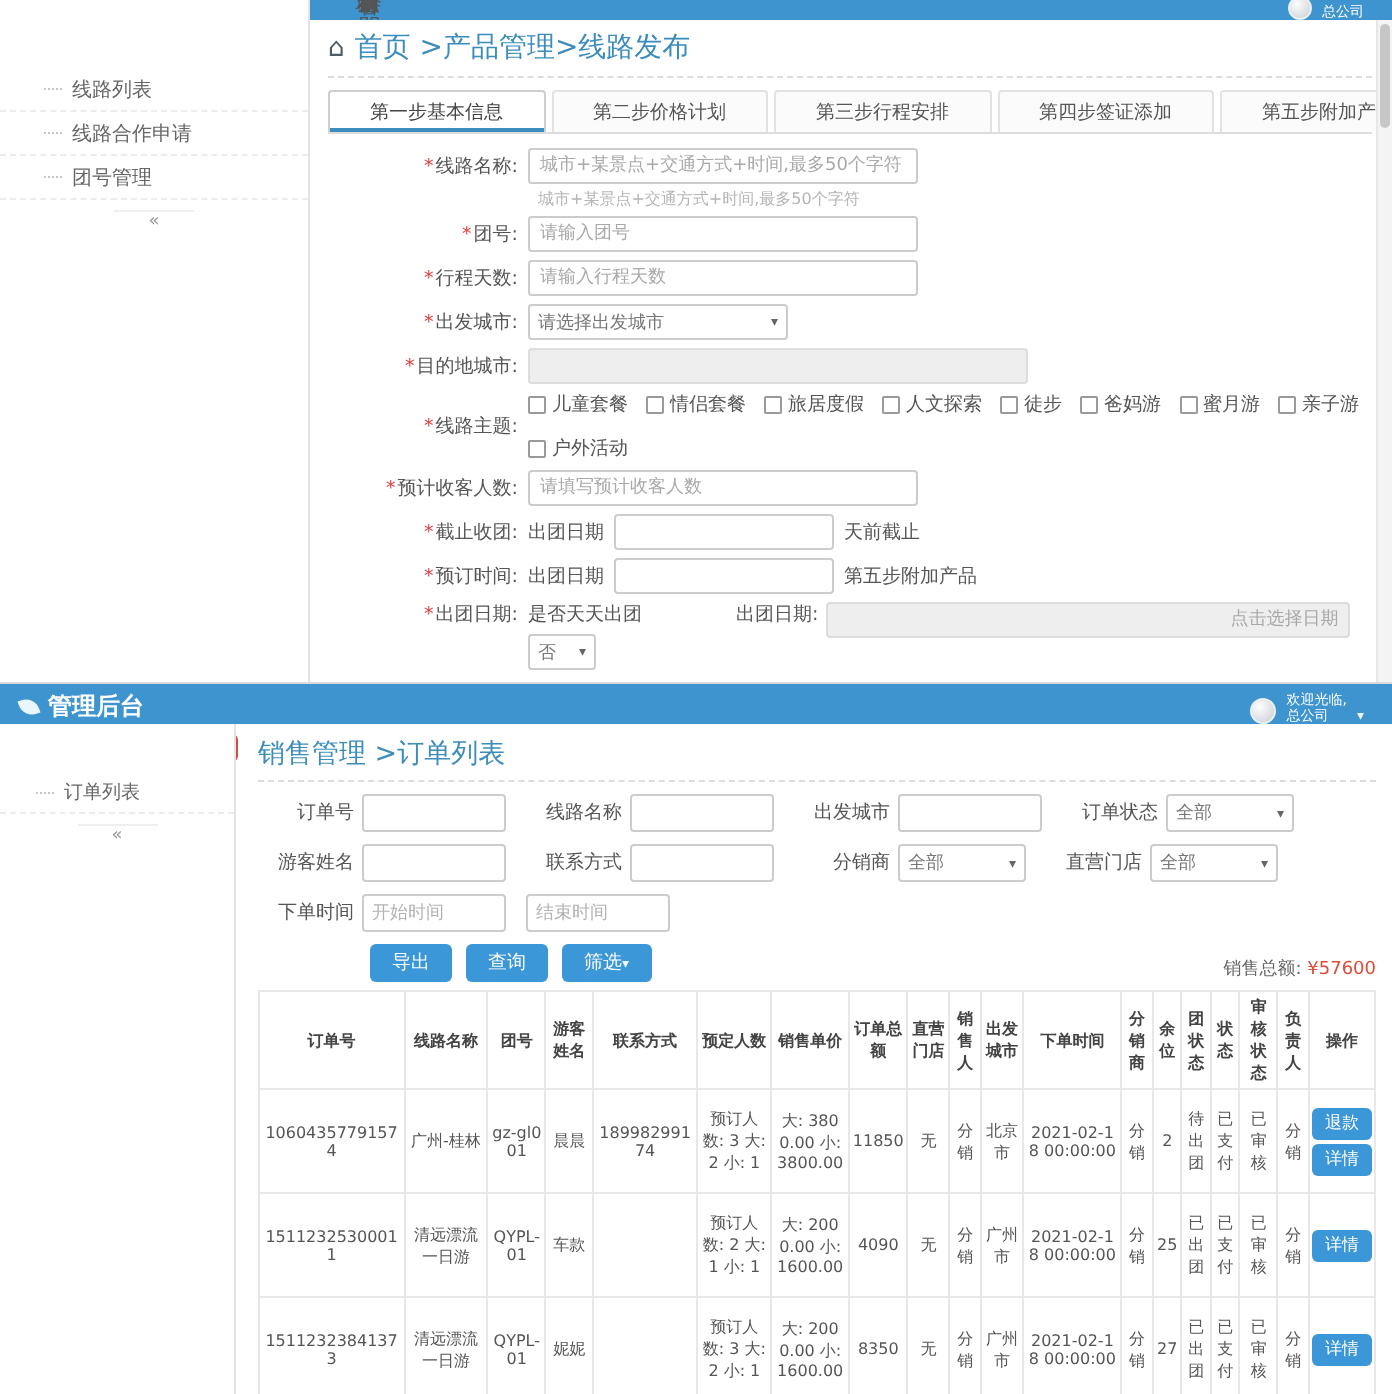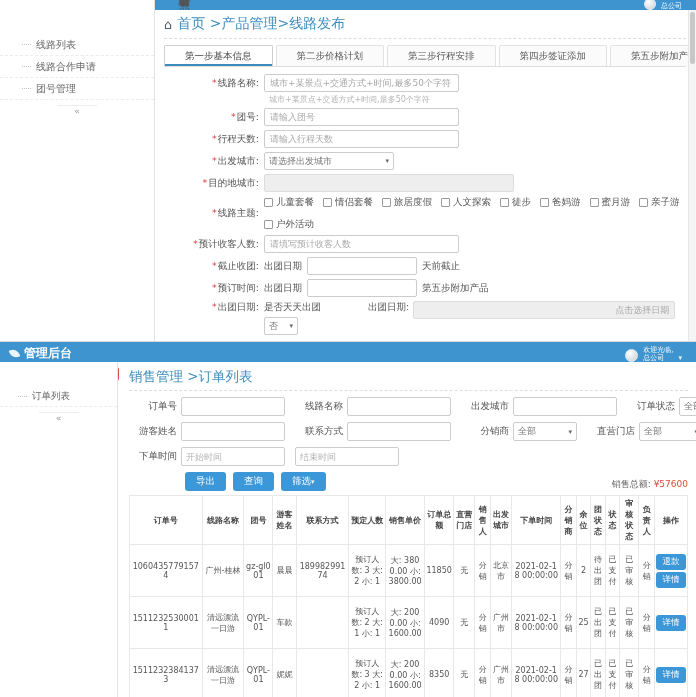--- a/index.html
+++ b/index.html
@@ -86,21 +86,21 @@
   
   .vscroll { position:absolute; right:0; top:10px; bottom:0; width:8px; background:#f4f4f4; border-left:1px solid #e7e7e7; }
   .vthumb { position:absolute; top:2px; left:1px; width:5px; height:52px; background:#c7c7c7; border-radius:3px; cursor:pointer; }
 
   
   .title2 { color:#3c8dbc; font-size:13.5px; height:17px; }
   .filters { margin-top:6px; font-size:9.5px; color:#555; }
   .fr { display:flex; align-items:center; margin-bottom:6px; }
   .fg { display:flex; align-items:center; margin-right:10px; }
   .fl { width:52px; text-align:right; padding-right:4px; flex:none; }
-  .fi { width:104px; height:19px; border:1px solid #ccc; border-radius:2px; padding:0 4px; font-size:9px; color:#444; font-family:inherit; }
+  .fi { width:72px; height:19px; border:1px solid #ccc; border-radius:2px; padding:0 4px; font-size:9px; color:#444; font-family:inherit; }
   .fi::placeholder { color:#b3b3b3; }
   .fsel { width:64px; height:19px; }
   .btnrow { display:flex; align-items:flex-end; margin:2px 0 4px; }
   .btnrow .btn { margin-right:7px; padding:3px 11px; font-size:9.5px; }
   .total { margin-left:auto; font-size:9px; color:#666; }
   .total b { color:#dd4b39; font-weight:normal; }
 
   table.orders { width:100%; border-collapse:collapse; table-layout:fixed; font-size:8px; color:#555; }
   .orders th, .orders td { border:1px solid #e8e8e8; text-align:center; vertical-align:middle; padding:2px 1px; word-break:break-all; }
   .orders thead th { font-weight:bold; color:#444; height:34px; background:#fff; }

